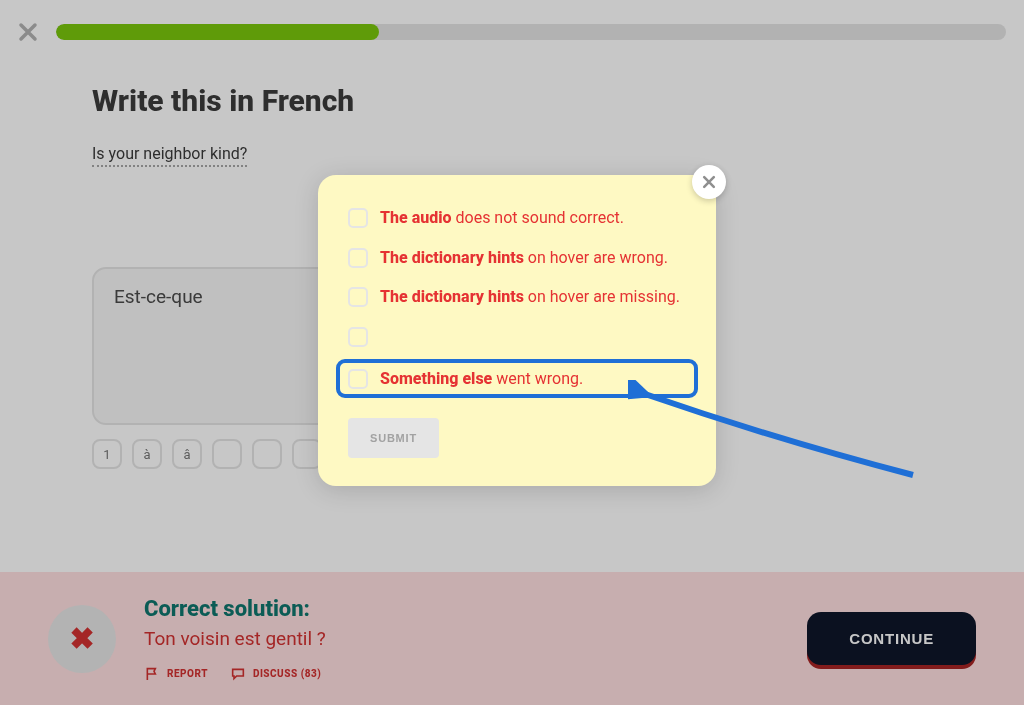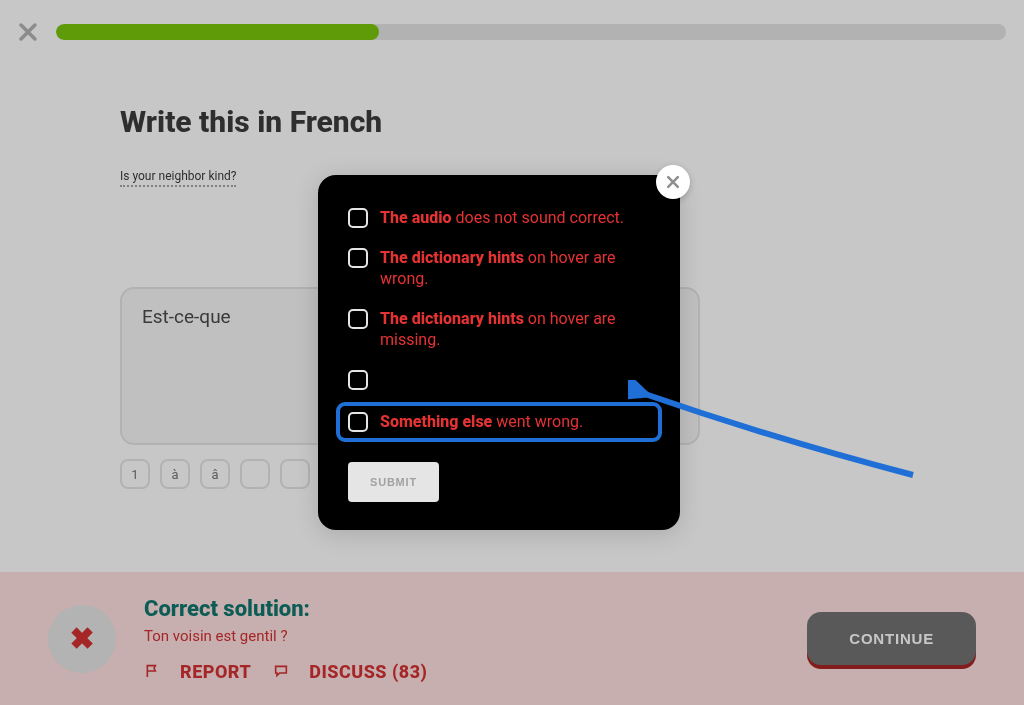--- a/index.html
+++ b/index.html
@@ -6,43 +6,43 @@
   html, body { width: 1024px; height: 705px; overflow: hidden; font-family: -apple-system, "Segoe UI", Roboto, Arial, sans-serif; }
   body { position: relative; background: #fff; }
 
   
   .topbar { position: absolute; top: 22px; left: 0; right: 0; display: flex; align-items: center; gap: 18px; padding: 0 18px; }
   .close-x svg { display:block; }
   .progress-track { flex: 1; height: 16px; background: #e5e5e5; border-radius: 10px; overflow: hidden; }
   .progress-fill { height: 100%; background: #7ac70c; border-radius: 10px; }
 
   
-  .content { position: absolute; top: 104px; left: 0; right: 0; padding: 0 120px; }
+  .content { position: absolute; top: 83px; left: 0; right: 0; padding: 0 92px; }
   .prompt-title { font-size: 30px; font-weight: 800; color: #3c3c3c; margin-bottom: 26px; }
-  .sentence { font-size: 12px; color: #3c3c3c; border-bottom: 2px dotted #a7a7a7; display: inline-block; padding-bottom: 2px; }
+  .sentence { font-size: 16px; color: #3c3c3c; border-bottom: 2px dotted #a7a7a7; display: inline-block; padding-bottom: 2px; }
 
   .answer-box { margin-top: 100px; width: 580px; height: 158px; background: #f7f7f7; border: 2px solid #e5e5e5; border-radius: 14px; padding: 16px 20px; font-size: 19px; color: #4b4b4b; }
   .accent-row { display: flex; gap: 10px; margin-top: 14px; }
   .accent-key { width: 30px; height: 30px; border: 2px solid #e5e5e5; background:#fff; border-radius: 8px; display:flex; align-items:center; justify-content:center; font-size:13px; color:#777; }
 
   
   .feedback { position: absolute; left: 0; right: 0; bottom: 0; height: 133px; background: #ffdfe0; display: flex; align-items: center; padding: 0 48px; gap: 28px; }
   .feedback .circle { width: 68px; height: 68px; border-radius: 50%; background: #e6e6e6; display:flex; align-items:center; justify-content:center; font-weight: 900; color:#d33131; font-size: 30px; }
   .feedback .msg { flex: 1; }
   .feedback .msg h3 { font-size: 22px; font-weight: 800; color: #0f766e; margin-bottom: 6px; }
-  .feedback .msg .sol { font-size: 15px; color: #d33131; margin-bottom: 16px; }
+  .feedback .msg .sol { font-size: 19px; color: #d33131; margin-bottom: 16px; }
   .feedback .links { display: flex; gap: 22px; }
-  .feedback .links .lnk { display:flex; align-items:center; gap:20px; font-size: 18px; font-weight: 800; color:#d33131; letter-spacing:.5px; }
-  .continue-btn { background:#737373; color:#fff; font-weight:800; letter-spacing:.8px; font-size:15px; border:none; border-radius:14px; padding:18px 42px; box-shadow: 0 4px 0 #a82424; }
+  .feedback .links .lnk { display:flex; align-items:center; gap:7px; font-size: 10px; font-weight: 800; color:#d33131; letter-spacing:.5px; }
+  .continue-btn { background:#0f172a; color:#fff; font-weight:800; letter-spacing:.8px; font-size:15px; border:none; border-radius:14px; padding:18px 42px; box-shadow: 0 4px 0 #a82424; }
 
   
   .dim { position:absolute; inset:0; background: rgba(0,0,0,.22); }
 
   
-  .modal { position:absolute; left: 318px; top: 175px; width: 362px; background:#000000; border-radius:18px; padding: 30px 30px 28px 30px; box-shadow: 0 4px 24px rgba(0,0,0,.15); }
+  .modal { position:absolute; left: 318px; top: 175px; width: 398px; background:#fef9c3; border-radius:18px; padding: 30px 30px 28px 30px; box-shadow: 0 4px 24px rgba(0,0,0,.15); }
   .modal-close { position:absolute; right:-10px; top:-10px; width:34px; height:34px; border-radius:50%; background:#fff; box-shadow: 0 2px 6px rgba(0,0,0,.2); display:flex; align-items:center; justify-content:center; color:#8f8f8f; font-weight:900; font-size:18px; cursor:pointer; }
   .opt { display:flex; align-items:flex-start; gap:12px; margin-bottom: 14px; font-size:16px; color:#e53233; line-height:1.35; padding:2px 0; }
   .opt:last-of-type { margin-bottom: 0; }
   .opt .box { flex:0 0 20px; width:20px; height:20px; border:2px solid #e5e5e5; border-radius:5px; margin-top:1px; }
   .opt .txt b { font-weight:800; }
   .opt-highlight { outline: 4px solid #1f6fd6; border-radius:5px; padding: 5px 8px; margin-left:-8px; margin-right:-8px; }
   .submit-btn { margin-top:24px; background:#e5e5e5; color:#a2a2a2; font-weight:800; letter-spacing:.8px; font-size:11px; border:none; border-radius:4px; padding:14px 22px; }
 
   
   .arrow { position:absolute; left:628px; top:380px; pointer-events:none; }

